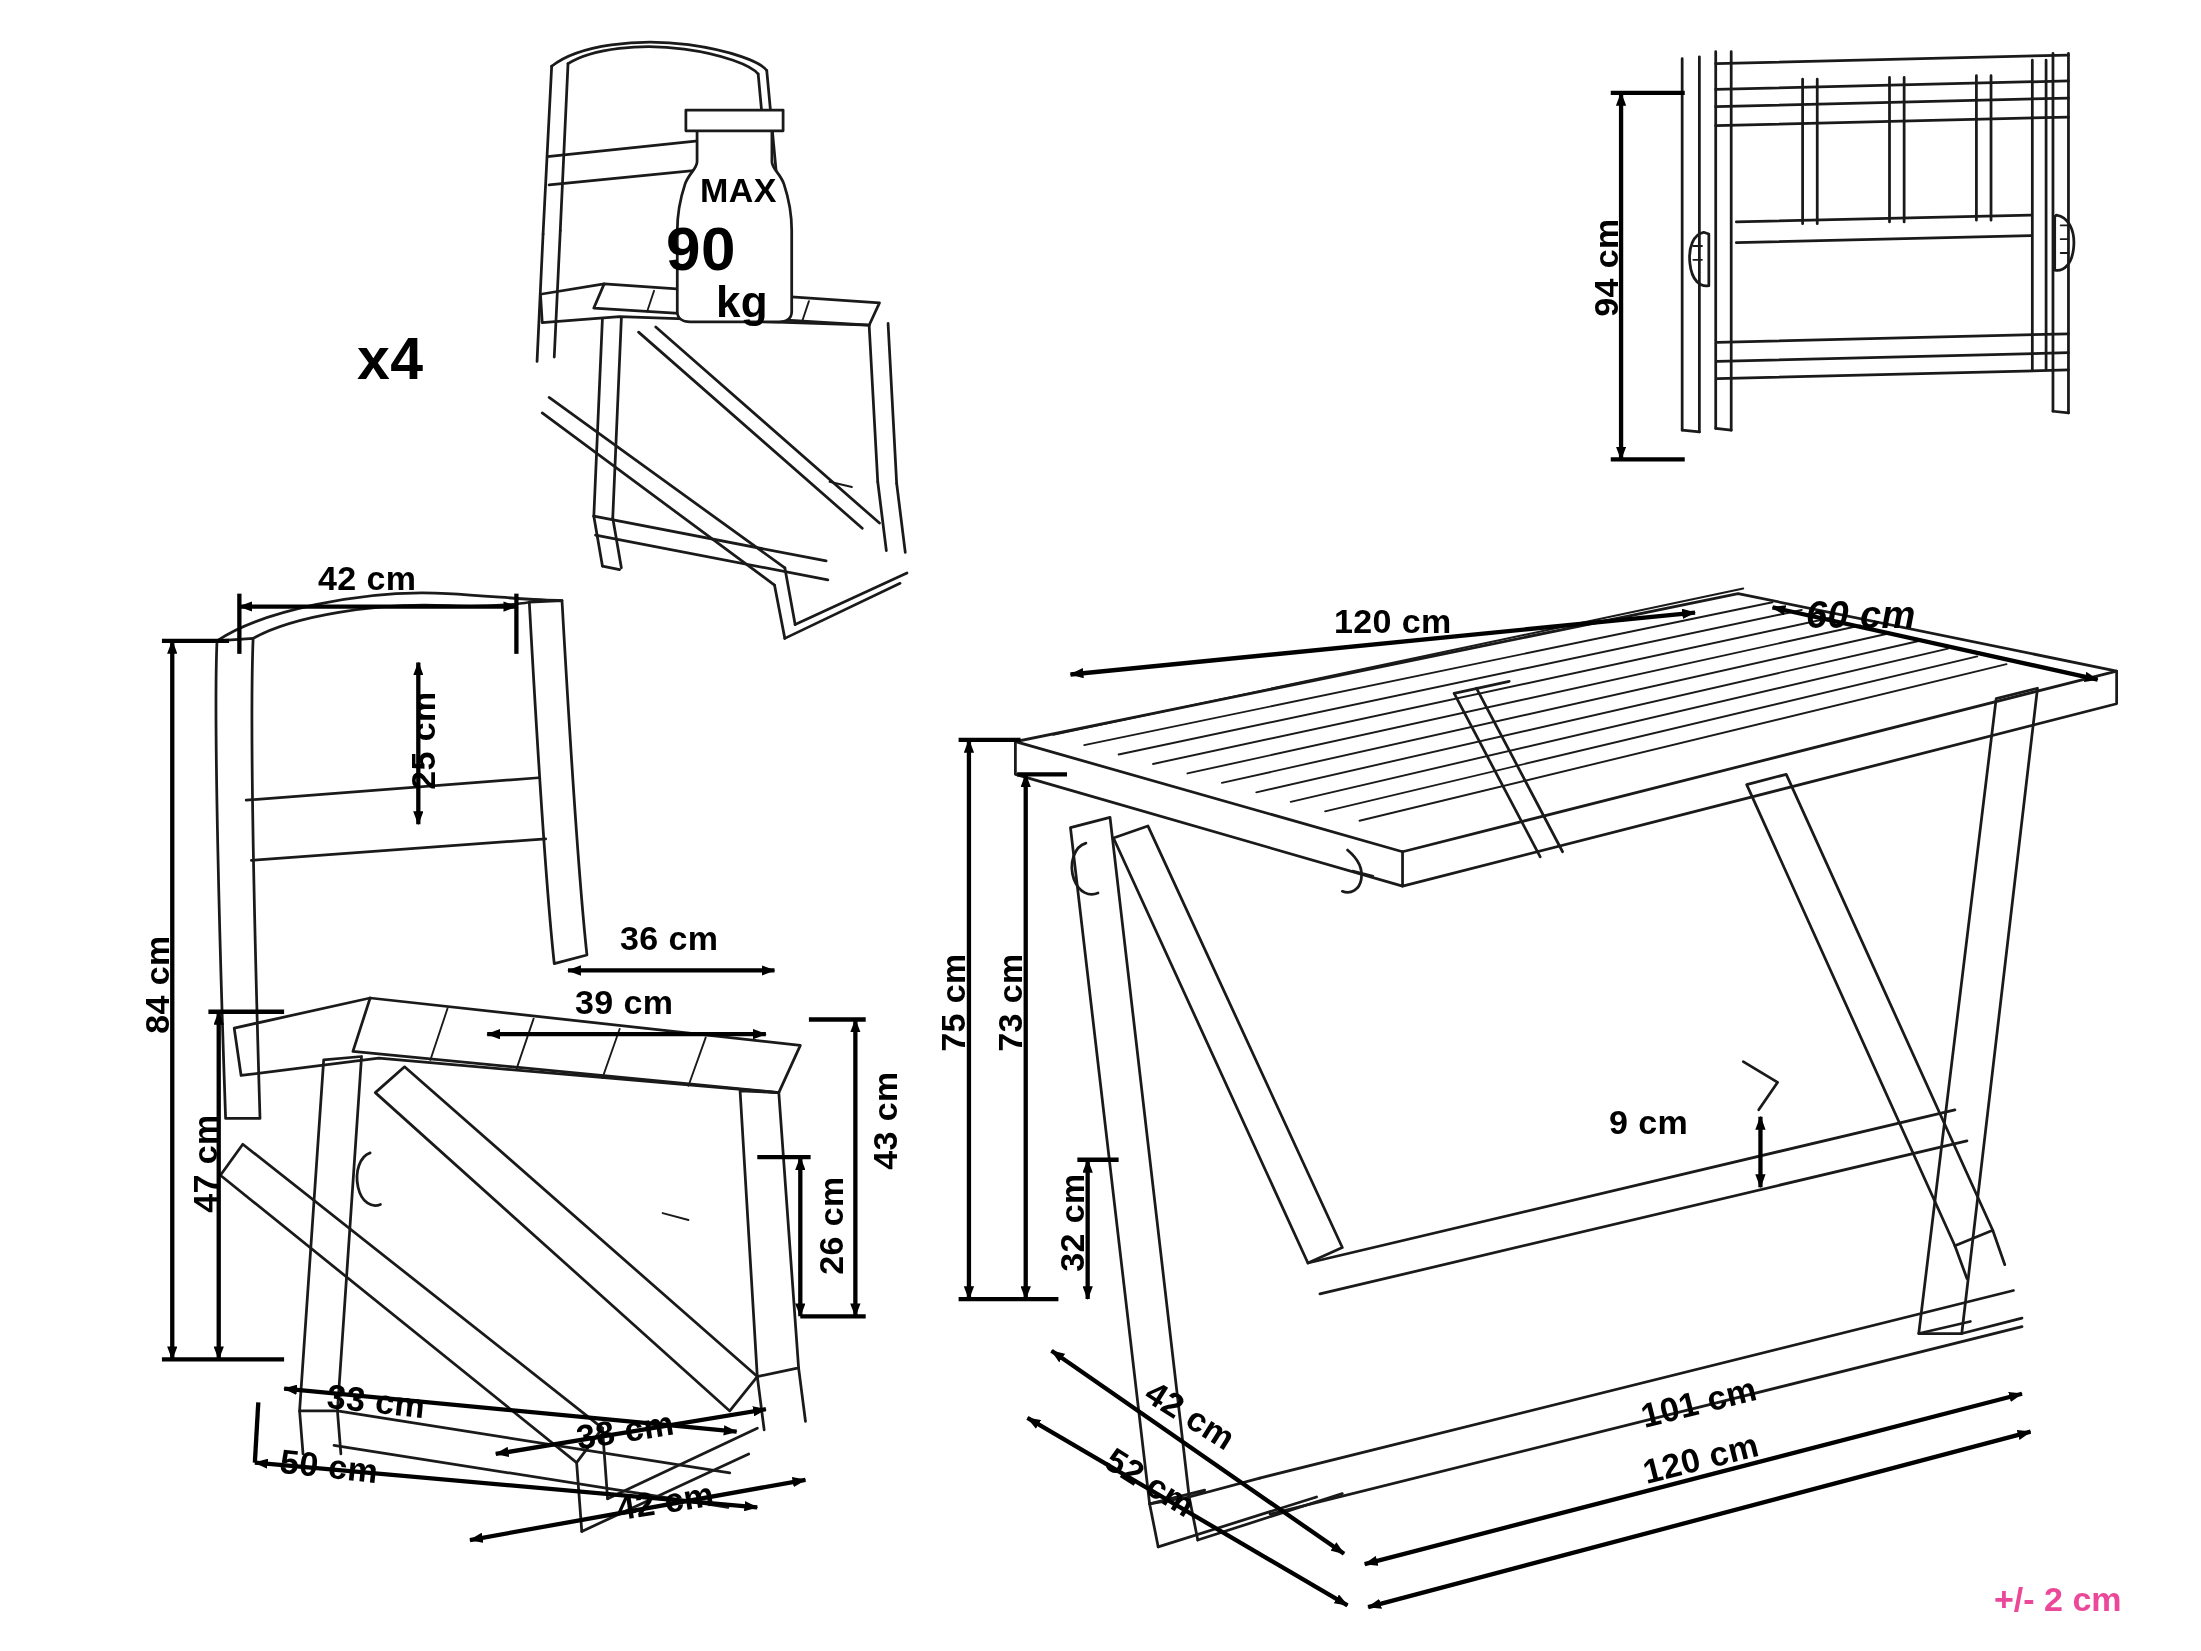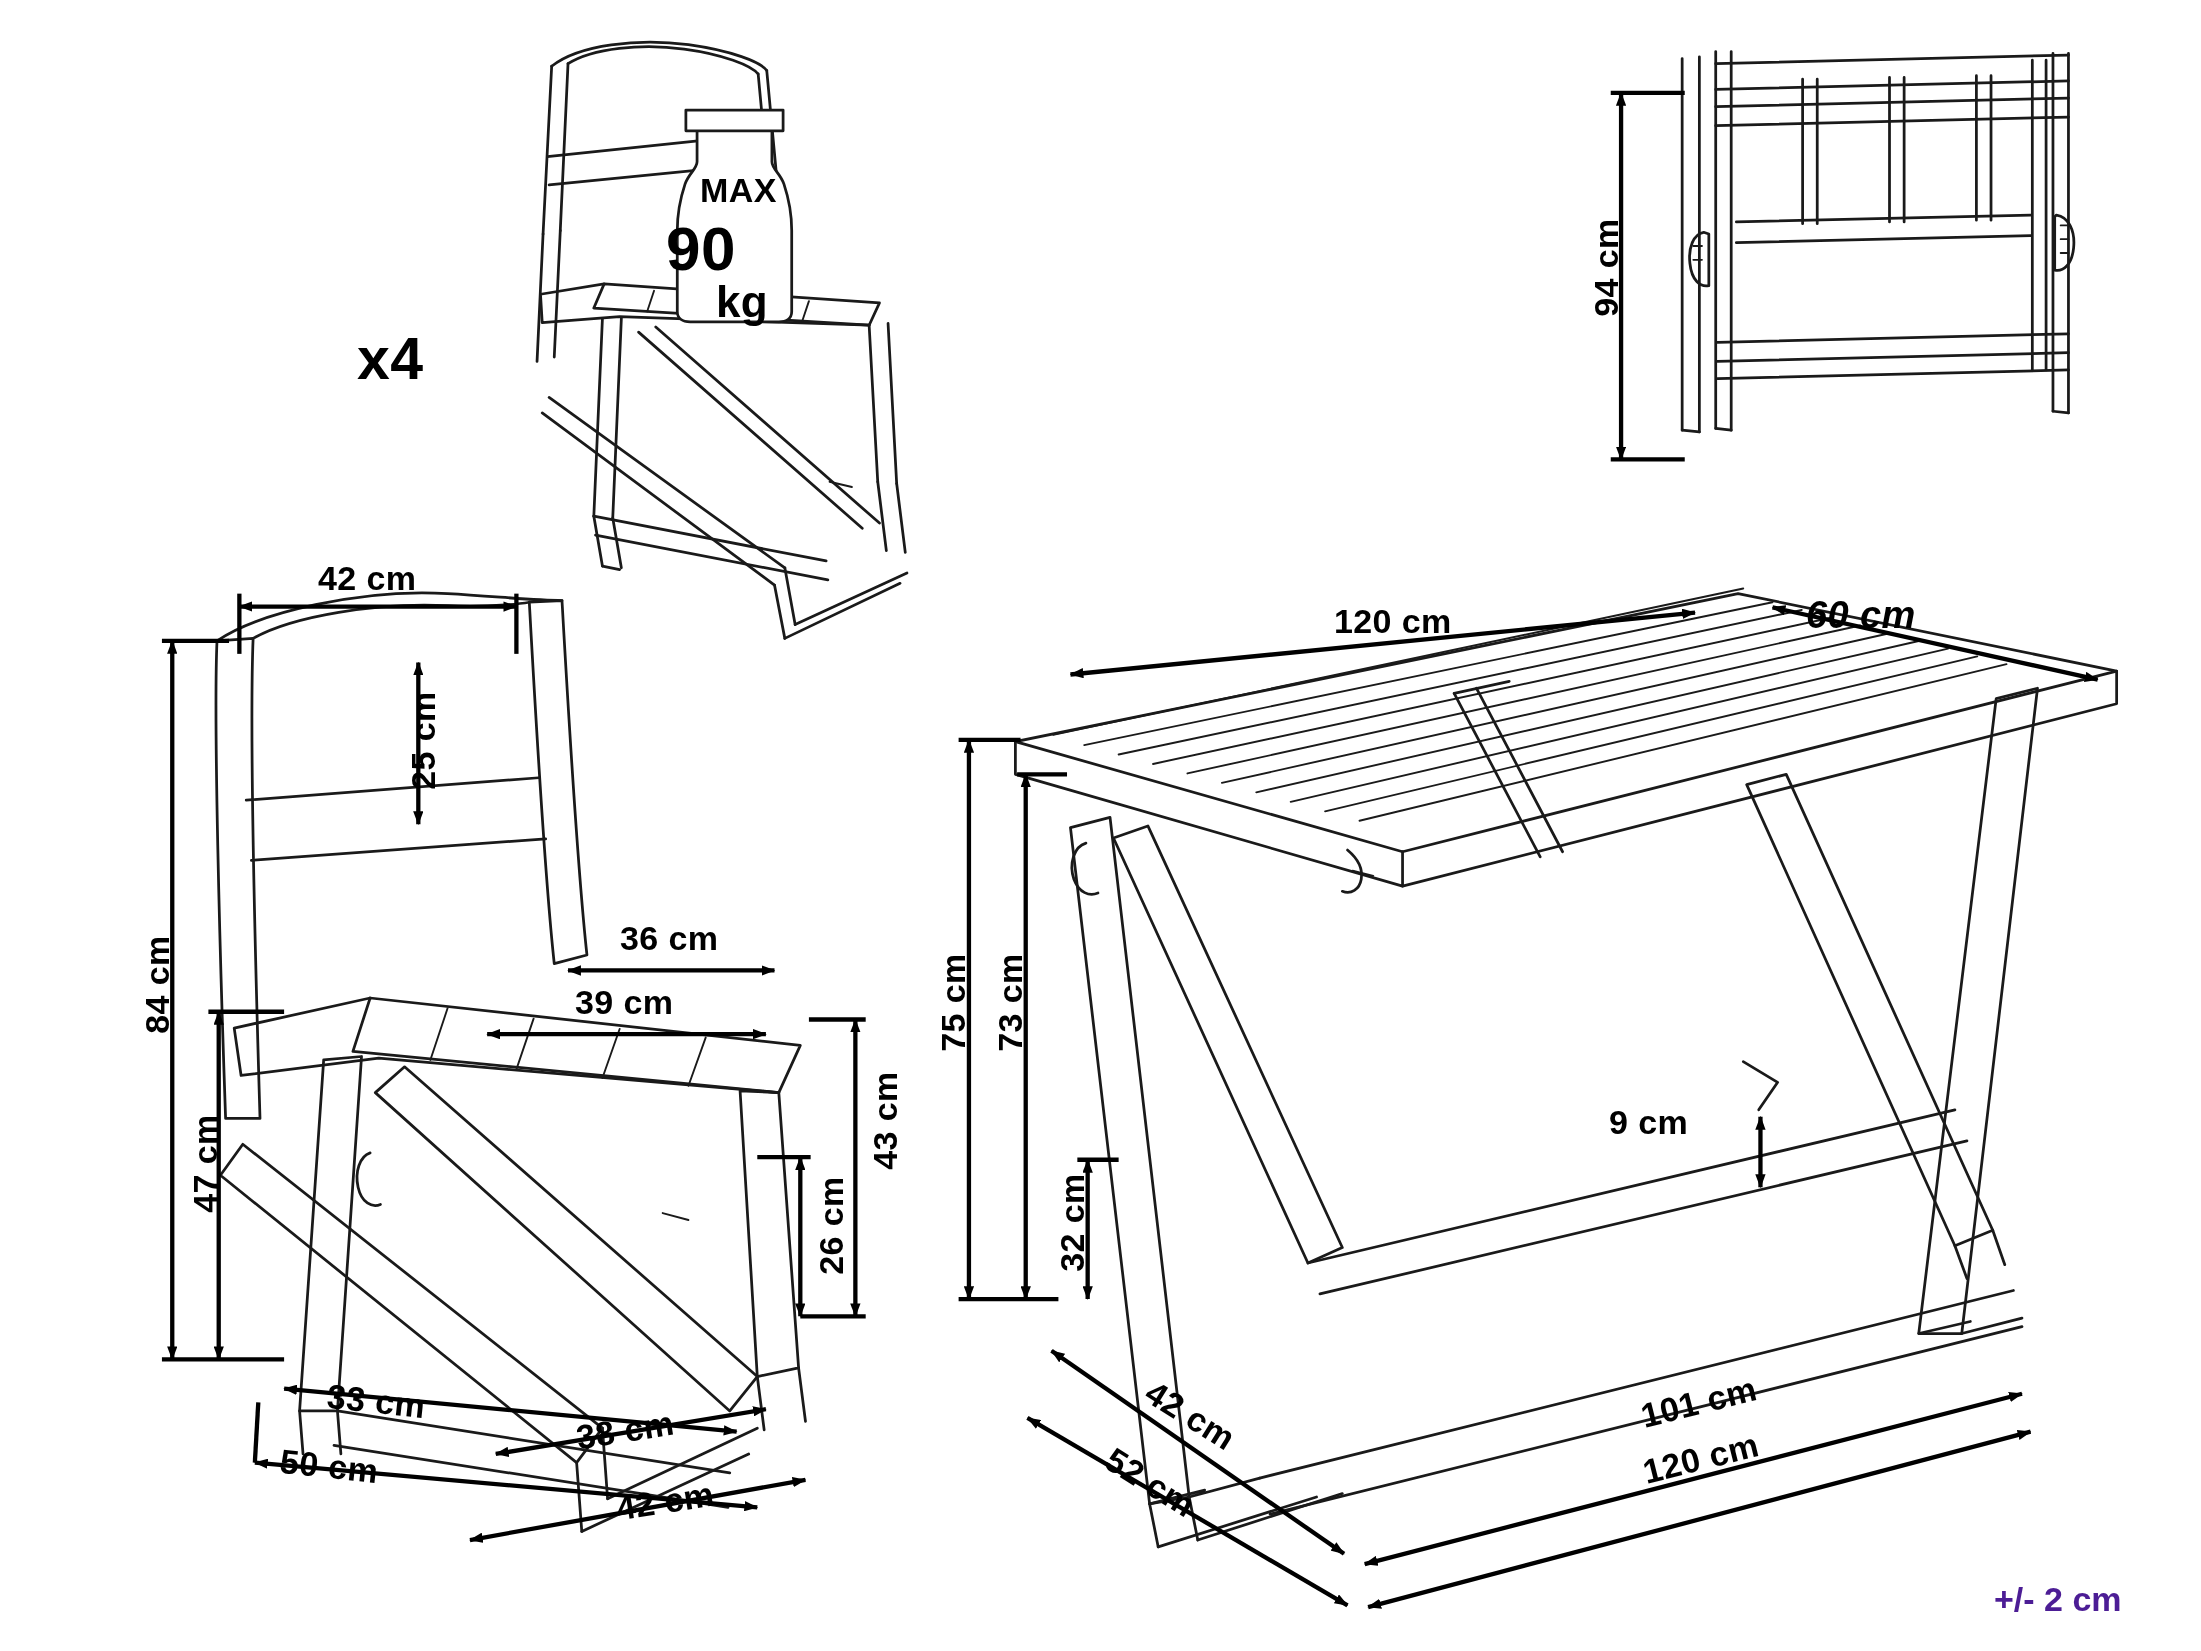--- a/index.html
+++ b/index.html
@@ -58,21 +58,21 @@
   }
   .dim {
     fill: none;
     stroke: #000000;
     stroke-width: 5;
     stroke-linecap: butt;
   }
   .tol {
     position: absolute;
     font-weight: bold;
-    color: #4c1d95;
+    color: #ec4899;
   }
 </style>
 </head>
 <body>
 
 <div id="sheet">
 
   <svg class="layer" viewBox="0 0 2559 1919">
 
     <defs>

